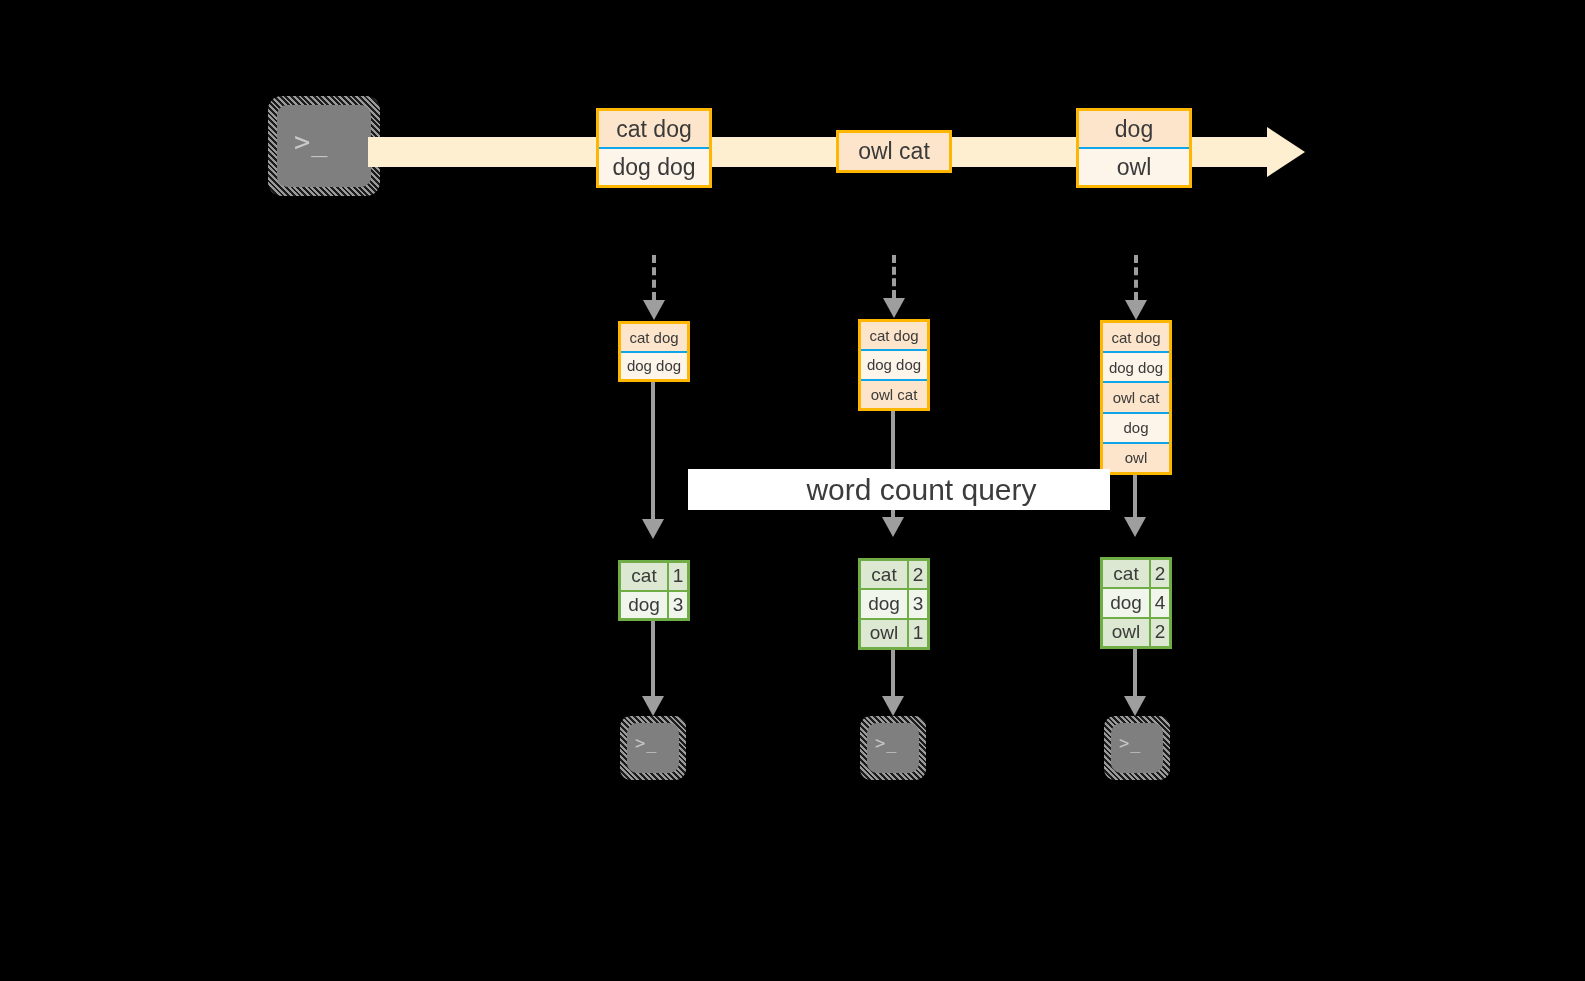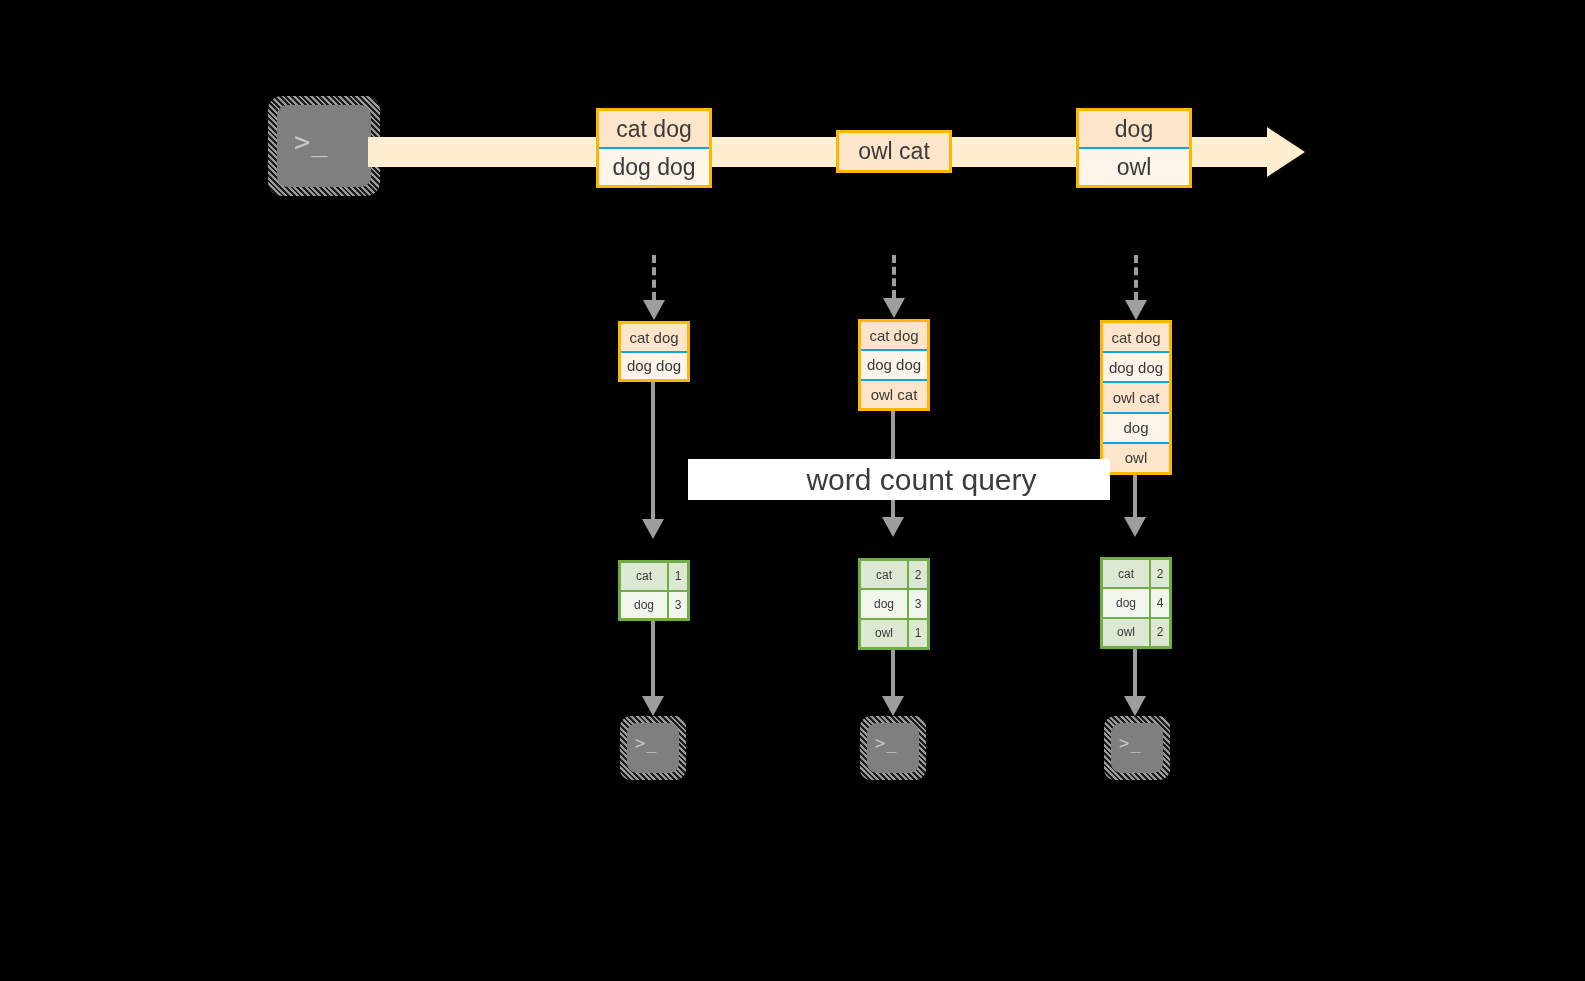--- a/index.html
+++ b/index.html
@@ -100,21 +100,21 @@
     display: flex;
   }
   .restable .trow + .trow { border-top: 2px solid #70ad47; }
   .restable .trow.shade .tc { background: #dde8d2; }
   .restable .trow.light .tc { background: #f1f6ed; }
   .restable .tc {
     display: flex;
     align-items: center;
     justify-content: center;
     color: #3a3a3a;
-    font-size: 12px;
+    font-size: 19px;
   }
   .restable .tc-word { flex: 0 0 46px; }
   .restable .tc-count {
     flex: 1 1 auto;
     border-left: 2px solid #70ad47;
   }
 
   
   .query-label {
     position: absolute;
@@ -251,17 +251,17 @@
   </div>
 
   <div class="solid-line" style="left:1133px; top:649px; width:4px; height:47px;"></div>
   <div class="arrowhead-down" style="left:1124px; top:696px;"></div>
 
   <div class="terminal" style="left:1104px; top:716px; width:66px; height:64px; border-radius:11px;">
     <div class="inner" style="left:7px; top:7px; right:7px; bottom:7px;"></div>
     <span class="term-glyph" style="left:15px; top:19px; font-size:17px;">&gt;_</span>
   </div>
 
-  <div class="query-label" style="left:688px; top:459px; width:422px; height:41px;padding-left:45px;">
+  <div class="query-label" style="left:688px; top:469px; width:422px; height:41px;padding-left:45px;">
     <span>word count query</span>
   </div>
 
 </div>
 
 </body></html>

